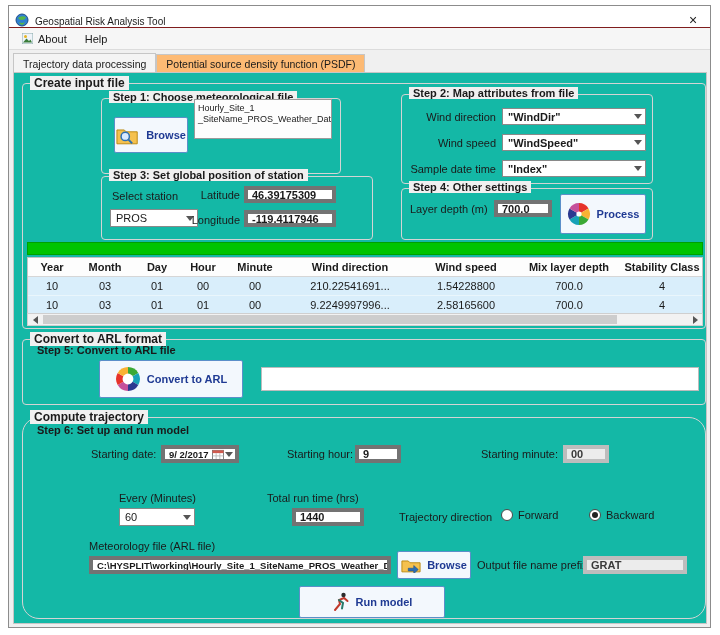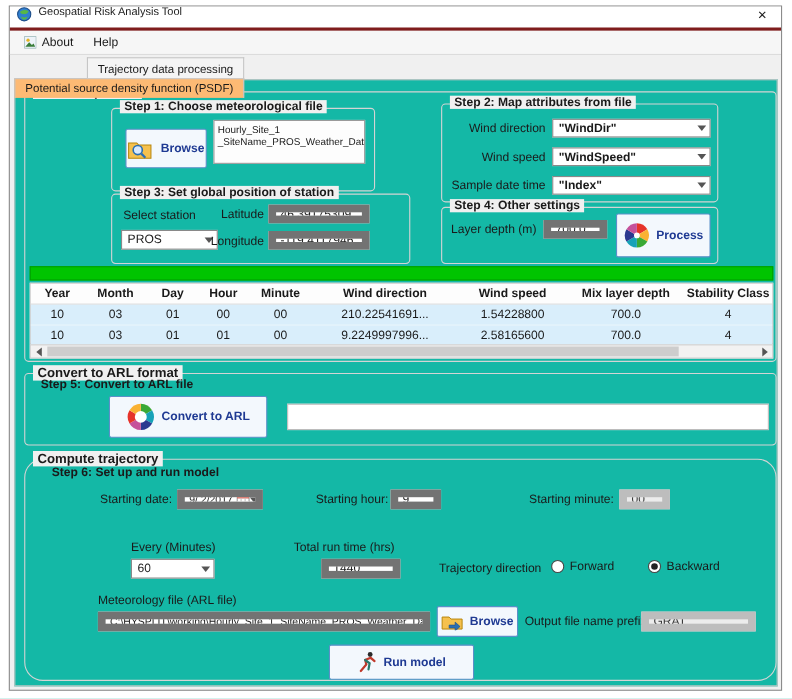--- a/index.html
+++ b/index.html
@@ -1,38 +1,38 @@
 <!DOCTYPE html>
 <html><head>
 <meta charset="utf-8">
 <style>
   html,body{margin:0;padding:0;background:#fff;}
   .screen{position:relative;width:720px;height:635px;background:#fff;font-family:"Liberation Sans",sans-serif;color:#1a1a1a;overflow:hidden;}
   .window{position:absolute;left:8px;top:5px;width:703px;height:623px;background:#f0f0f0;border:1px solid #8c8c8c;box-sizing:border-box;}
   
-  .titlebar{position:absolute;left:0;top:0;right:0;height:22px;background:#ffffff;display:flex;align-items:flex-start;padding:0 6px;box-sizing:border-box;border-bottom:3px solid #7f1d1d;}
+  .titlebar{position:absolute;left:0;top:0;right:0;height:22px;background:#ffffff;display:flex;align-items:flex-end;padding:0 6px;box-sizing:border-box;border-bottom:1px solid #7f1d1d;}
   .titlebar .title{font-size:10px;margin-left:6px;white-space:nowrap;}
   .close-btn{margin-left:auto;font-size:14px;line-height:14px;width:22px;text-align:center;color:#222;}
   
   .menubar{position:absolute;left:0;top:22px;right:0;height:22px;background:#f6f6f6;border-bottom:1px solid #dcdcdc;display:flex;align-items:center;padding-left:4px;box-sizing:border-box;}
   .menu-item{display:flex;align-items:flex-start;gap:5px;font-size:11px;padding:2px 9px;}
   
-  .tabstrip{position:absolute;left:4px;top:46px;height:20px;display:flex;align-items:flex-end;z-index:3;flex-direction:column;}
+  .tabstrip{position:absolute;left:4px;top:46px;height:20px;display:flex;align-items:flex-end;z-index:3;}
   .tab{font-size:10.5px;padding:3px 9px 2px 9px;border:1px solid #c6c6c6;border-bottom:none;background:#fdba74;white-space:nowrap;}
   .tab.active{background:#f4f4f4;padding-top:4px;position:relative;z-index:4;}
   .tabpage{position:absolute;left:4px;top:66px;width:694px;height:552px;border:1px solid #c6c6c6;background:#14b8a6;box-sizing:border-box;}
   
   .group{position:absolute;border:1px solid #d4d4d4;border-radius:4px;box-sizing:border-box;}
   .glabel{position:absolute;top:-8px;left:7px;background:#f0f0f0;padding:0 4px;font-weight:bold;font-size:12px;white-space:nowrap;}
   .glabel.sm{font-size:11px;}
   .steptitle{position:absolute;font-weight:bold;font-size:11px;white-space:nowrap;}
   
   .label{position:absolute;font-size:11px;white-space:nowrap;}
   .label.r{text-align:right;}
-  .textbox{position:absolute;background:#fff;border:7px solid #737373;box-sizing:border-box;font-size:11px;display:flex;align-items:center;padding:0 4px;overflow:hidden;white-space:nowrap;}
+  .textbox{position:absolute;background:#fff;border:4px solid #737373;box-sizing:border-box;font-size:11px;display:flex;align-items:center;padding:0 4px;overflow:hidden;white-space:nowrap;font-weight:bold;}
   .textbox.disabled{background:#ececec;border-color:#bdbdbd;color:#3a3a3a;}
   .combo{position:absolute;background:#fff;border:1px solid #898989;box-sizing:border-box;font-size:11px;display:flex;align-items:center;padding:0 3px 0 5px;overflow:hidden;white-space:nowrap;}
   .combo .val{overflow:hidden;}
   .combo.bold .val{font-weight:bold;}
   .chev{margin-left:auto;width:0;height:0;border-left:4px solid transparent;border-right:4px solid transparent;border-top:5px solid #555;flex:none;}
   .btn{position:absolute;display:flex;align-items:center;justify-content:center;gap:6px;background:#f3f8fd;border:1px solid #5b8fc9;border-radius:2px;color:#1f3a93;font-weight:bold;font-size:11px;box-sizing:border-box;}
   .progress{position:absolute;background:#fff;border:1px solid #bcbcbc;box-sizing:border-box;}
   .greenbar{position:absolute;background:#00c400;border:1px solid #00a000;box-sizing:border-box;}
   
   .tbl{position:absolute;background:#fff;border:1px solid #c4c4c4;box-sizing:border-box;}
@@ -104,21 +104,21 @@
           <div class="btn" style="left:12px;top:18px;width:74px;height:36px;">
             <span class="ic">
               <svg width="24" height="19" viewBox="0 0 26 20">
                   <path d="M1 4 h8 l2 2 h12 v13 h-22z" fill="#f5c14e" stroke="#b8860b"></path>
                   <circle cx="10" cy="11" r="4.5" fill="#d9eaff" stroke="#2b6fb3" stroke-width="1.6"></circle>
                   <line x1="13.5" y1="14.5" x2="17.5" y2="18.5" stroke="#2b6fb3" stroke-width="2.2"></line>
                 </svg>
             </span>
             <span>Browse</span>
           </div>
-          <div class="filelabel" style="left:92px;top:10px;width:138px;height:40px;">
+          <div class="filelabel" style="left:92px;top:0;width:138px;height:40px;">
             <div>Hourly_Site_1</div>
             <div>_SiteName_PROS_Weather_Data.csv</div>
           </div>
         </div>
 
         <div class="group" style="left:378px;top:10px;width:252px;height:90px;">
           <span class="glabel sm">Step 2: Map attributes from file</span>
           <span class="label r" style="left:4px;top:16px;width:90px;">Wind direction</span>
           <div class="combo bold" style="left:100px;top:13px;width:144px;height:17px;">
             <span class="val">"WindDir"</span>
@@ -236,21 +236,21 @@
                 <circle cx="12" cy="12" r="5" fill="#fff"></circle>
               </svg>
           </span>
           <span>Convert to ARL</span>
         </div>
         <div class="progress" style="left:238px;top:27px;width:438px;height:24px;"></div>
       </div>
 
       <div class="group" style="left:8px;top:344px;width:684px;height:202px;border-radius:17px;">
         <span class="glabel">Compute trajectory</span>
-        <span class="steptitle" style="left:24px;top:6px;">Step 6: Set up and run model</span>
+        <span class="steptitle" style="left:14px;top:6px;">Step 6: Set up and run model</span>
 
         <span class="label" style="left:68px;top:30px;">Starting date:</span>
         <div class="textbox" style="left:138px;top:27px;width:78px;height:18px;padding-right:2px;">
           <span class="smalltext">9/ 2/2017</span>
           <span class="ic" style="margin-left:3px;">
             <svg width="12" height="11" viewBox="0 0 13 12">
                 <rect x="0.5" y="1.5" width="12" height="10" fill="#fff" stroke="#777"></rect>
                 <rect x="0.5" y="1.5" width="12" height="3" fill="#d05a4e"></rect>
                 <line x1="4.5" y1="4.5" x2="4.5" y2="11.5" stroke="#bbb"></line>
                 <line x1="8.5" y1="4.5" x2="8.5" y2="11.5" stroke="#bbb"></line>
@@ -288,21 +288,21 @@
             <svg width="20" height="15" viewBox="0 0 22 16">
                 <path d="M1 3 h7 l2 2 h11 v10 h-20z" fill="#f5c14e" stroke="#b8860b"></path>
                 <path d="M8 11 h6 v-3 l5 4.5 -5 4.5 v-3 h-6z" fill="#2b6fb3" stroke="#1d4e89" stroke-width="0.6"></path>
               </svg>
           </span>
           <span>Browse</span>
         </div>
         <span class="label" style="left:454px;top:141px;">Output file name prefix</span>
         <div class="textbox disabled" style="left:560px;top:138px;width:104px;height:18px;">GRAT_</div>
 
-        <div class="btn" style="left:276px;top:168px;width:132px;height:32px;">
+        <div class="btn" style="left:276px;top:168px;width:146px;height:32px;">
           <span class="ic">
             <svg width="18" height="20" viewBox="0 0 18 20">
                 <circle cx="11.5" cy="3" r="2.2" fill="#2b2b2b"></circle>
                 <path d="M3 18 L8 12 L7 8 L12 6 L15.5 9" fill="none" stroke="#c0392b" stroke-width="2" stroke-linecap="round"></path>
                 <path d="M7 8 L11 11 L10 16.5" fill="none" stroke="#27796b" stroke-width="2" stroke-linecap="round"></path>
               </svg>
           </span>
           <span>Run model</span>
         </div>
       </div>

